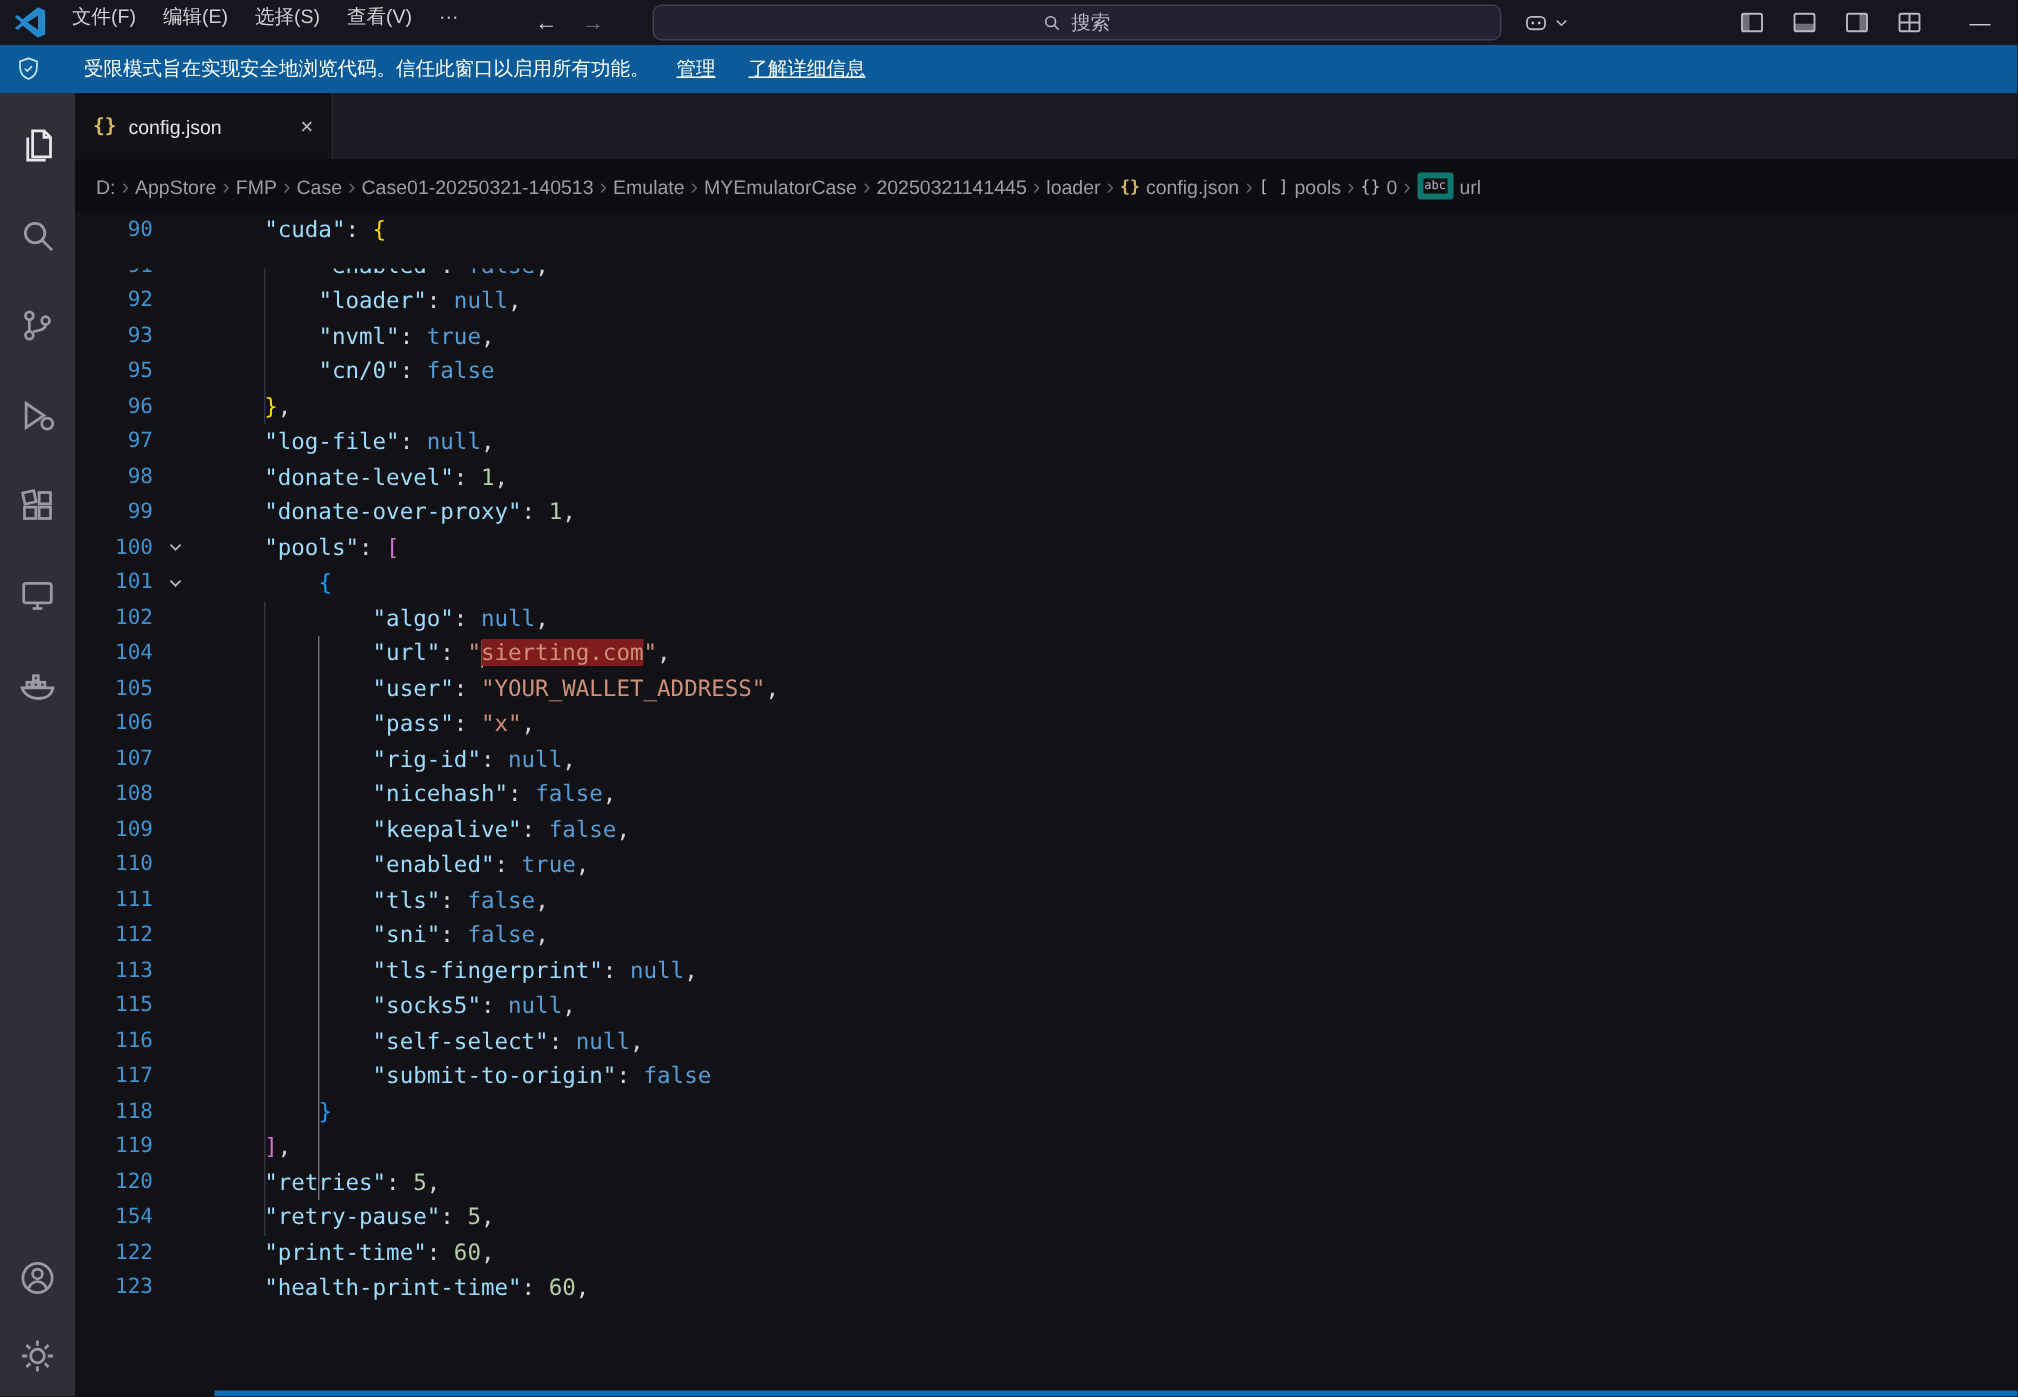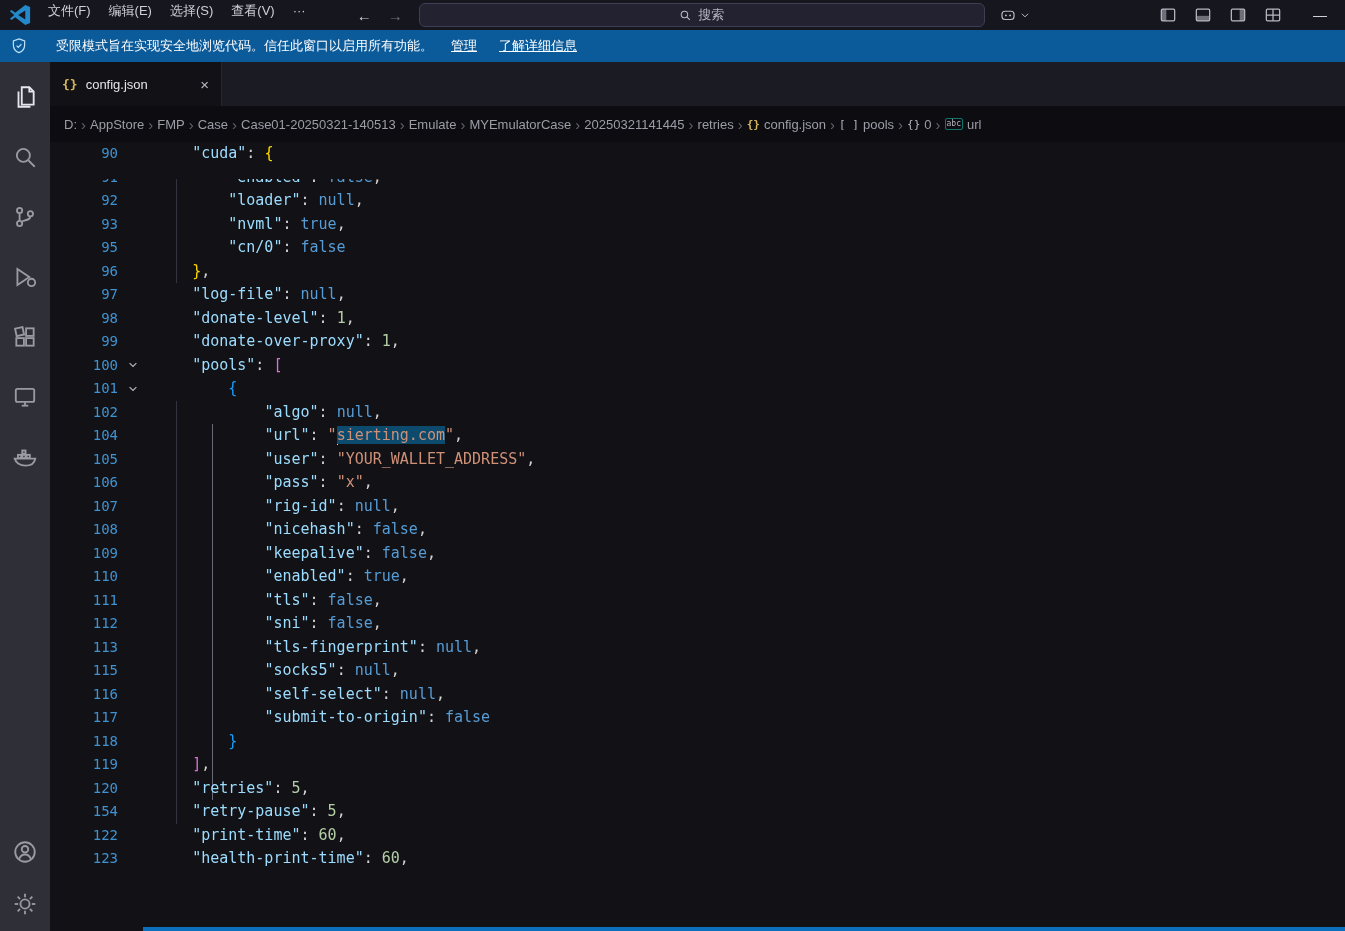--- a/index.html
+++ b/index.html
@@ -7,21 +7,21 @@
     font-family:"Liberation Sans","DejaVu Sans",sans-serif;}
   .app{position:relative;width:1345px;height:931px;}
 
   
   .titlebar{height:30px;background:#16161f;display:flex;align-items:center;
     color:#cfcfd6;font-size:13px;}
   .logo{width:22px;height:22px;margin:0 8px 0 9px;flex:0 0 auto;}
   .menu-item{padding:0 9px;height:38px;line-height:30px;white-space:nowrap;}
   .nav-arrows{display:flex;gap:16px;margin-left:42px;font-size:15px;align-items:center;}
   .arrow-fwd{color:#73737f;}
-  .searchbox{width:566px;height:24px;margin-left:16px;background:#222230;
+  .searchbox{width:566px;height:24px;margin-left:32px;background:#222230;
     border:1px solid #3e3e55;border-radius:6px;display:flex;align-items:center;
     justify-content:center;gap:6px;color:#b9b9c6;font-size:13px;}
   .copilot{display:flex;align-items:center;gap:3px;margin-left:14px;color:#b9b9c4;}
   .tb-right{margin-left:auto;display:flex;align-items:center;}
   .tb-icon{width:20px;height:20px;margin-left:15px;color:#b9b9c4;}
   .min-btn{margin:0 18px 0 30px;color:#cfcfd6;font-size:14px;}
 
   
   .banner{height:32px;background:#0b5a9a;color:#fff;display:flex;align-items:center;
     font-size:13px;padding-left:10px;}
@@ -49,34 +49,34 @@
     font-size:13px;font-weight:bold;}
   .tab-close{margin-left:auto;color:#b9b9c2;font-size:15px;}
 
   
   .breadcrumbs{height:36px;background:#0c0c11;display:flex;align-items:center;
     padding-left:14px;color:#9d9da8;font-size:13px;flex:0 0 36px;white-space:nowrap;overflow:hidden;}
   .crumb{display:flex;align-items:center;gap:4px;}
   .crumb-sep{color:#64646e;margin:0 4px;font-size:15px;}
   .crumb-icon{font-family:"DejaVu Sans Mono","Liberation Mono",monospace;font-size:11px;color:#b8b8c0;}
   .crumb-icon.braces-gold{color:#d8b85c;font-weight:bold;}
-  .crumb-icon.abc{border:1px solid #0f766e;border-radius:2px;font-size:8px;padding:0 1px;line-height:10px;}
+  .crumb-icon.abc{border:4px solid #0f766e;border-radius:2px;font-size:8px;padding:0 1px;line-height:10px;}
 
   
   .editor{position:relative;flex:1;overflow:hidden;
     font-family:"DejaVu Sans Mono","Liberation Mono",monospace;font-size:15px;}
-  .line{display:flex;height:23.5px;line-height:23.5px;position:relative;padding-left:16px;}
+  .line{display:flex;height:23.5px;line-height:23.5px;position:relative;}
   .gutter{flex:0 0 90px;display:flex;}
   .ln{width:52px;text-align:right;color:#3f93d2;font-size:14px;}
   .fold{width:38px;display:flex;align-items:center;padding-left:9px;}
   .code{white-space:pre;}
   .tk-k{color:#9cdcfe}.tk-p{color:#d4d4d4}.tk-s{color:#ce9178}
   .tk-kw{color:#569cd6}.tk-n{color:#b5cea8}
   .tk-b1{color:#ffd700}.tk-b2{color:#da70d6}.tk-b3{color:#179fff}
-  .tk-sel{background:#0c4a6e;}
+  .tk-sel{background:#7f1d1d;}
   .cursor{display:inline-block;width:1.5px;height:18px;background:#dadada;
     vertical-align:middle;margin-right:-1.5px;}
   .guide{position:absolute;width:1px;background:#33333f;z-index:0;}
   .guide.active{background:#6a6a78;}
   .clip-overlay{position:absolute;left:0;right:0;top:0;height:13px;background:#121216;z-index:3;}
   .statusbar-sliver{position:absolute;left:143px;right:0;bottom:0;height:4px;
     background:#0c6fbe;z-index:5;}
 </style>
 </head>
 <body>
@@ -247,21 +247,21 @@
           <span class="crumb-sep">›</span>
           <span class="crumb">
             <span>MYEmulatorCase</span>
           </span>
           <span class="crumb-sep">›</span>
           <span class="crumb">
             <span>20250321141445</span>
           </span>
           <span class="crumb-sep">›</span>
           <span class="crumb">
-            <span>retries</span>
+            <span>loader</span>
           </span>
           <span class="crumb-sep">›</span>
           <span class="crumb">
             <span class="crumb-icon braces-gold">{}</span>
             <span>config.json</span>
           </span>
           <span class="crumb-sep">›</span>
           <span class="crumb">
             <span class="crumb-icon brackets">[ ]</span>
             <span>pools</span>

